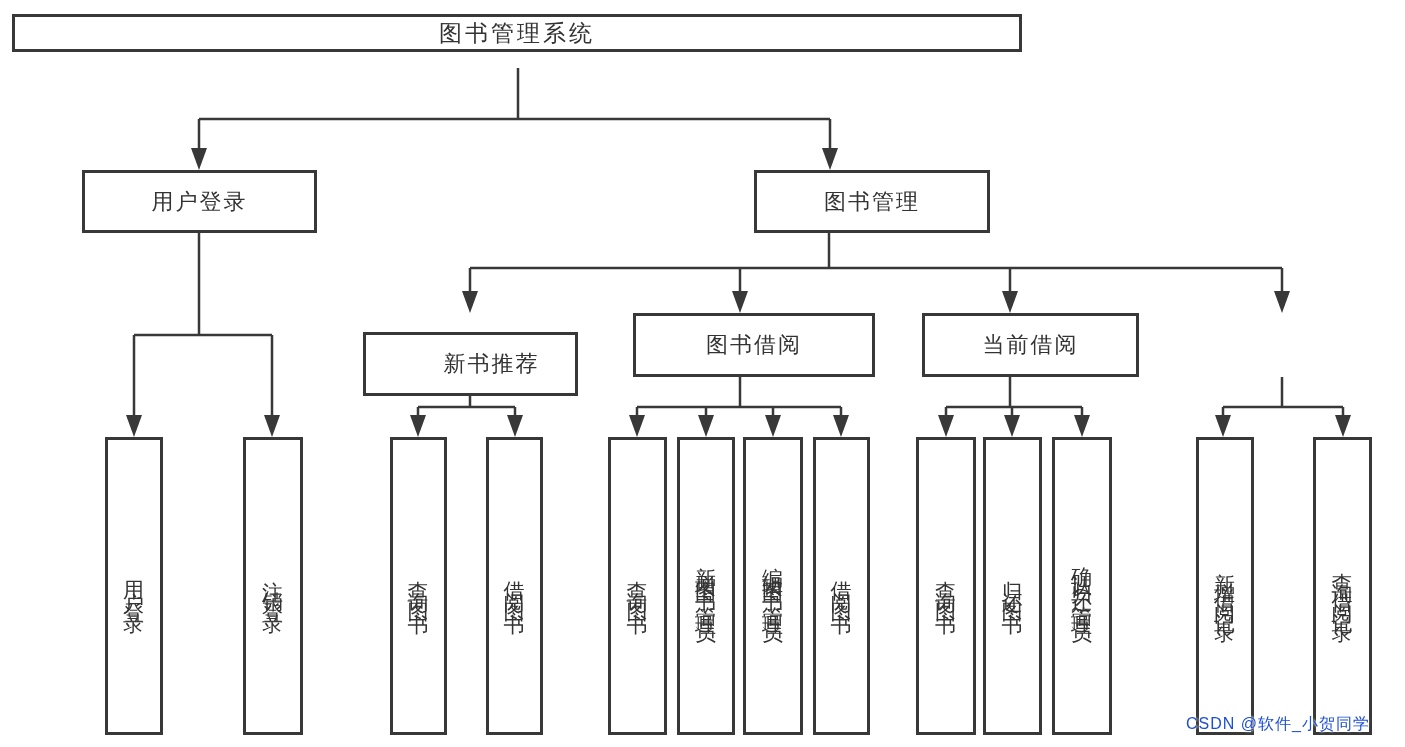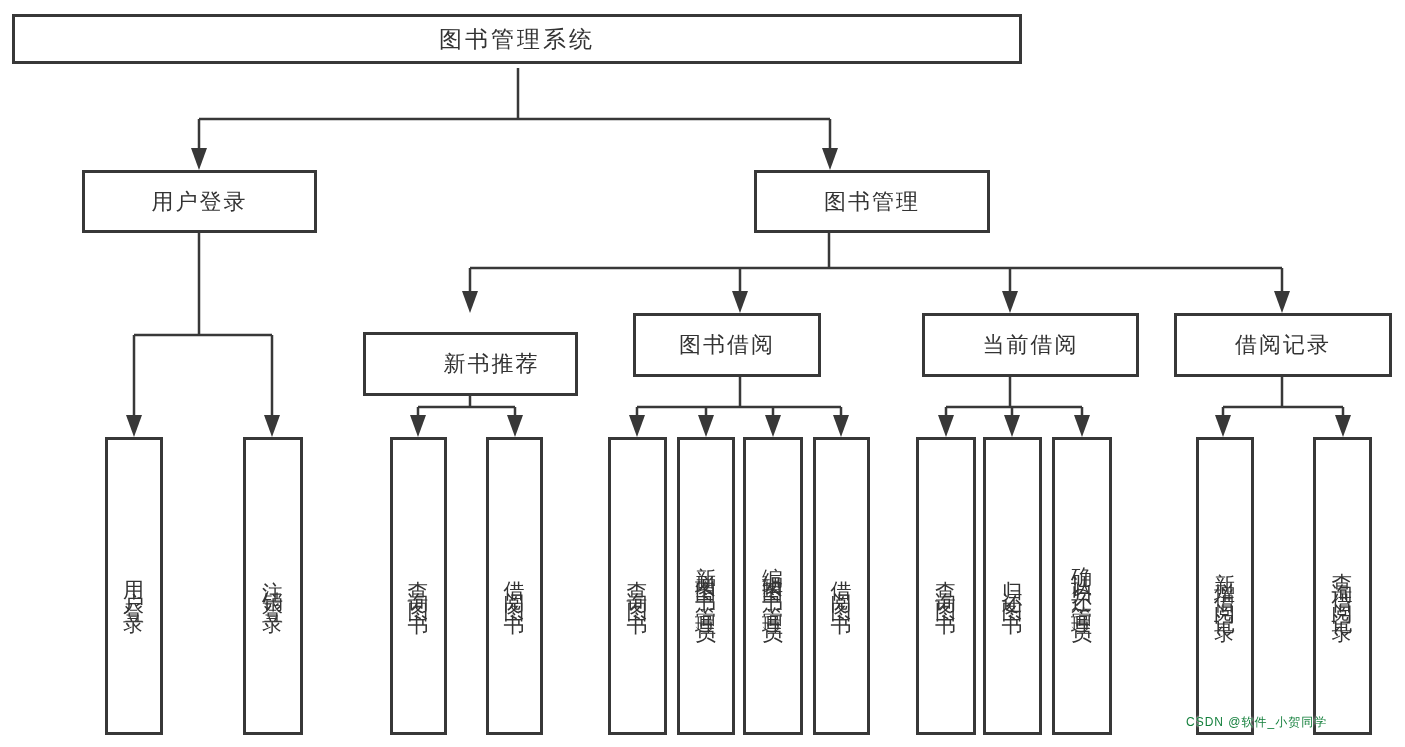--- a/index.html
+++ b/index.html
@@ -40,22 +40,22 @@
     color: #333333;
     line-height: 1;
     white-space: nowrap;
   }
   .vbox.sp9 .label { letter-spacing: 8px; }
   .vbox.sp6 .label { letter-spacing: 10px; }
 
   .watermark {
     position: absolute;
     left: 1186px; top: 714px;
-    font-size: 12px;
-    color: #15803d;
+    font-size: 16px;
+    color: #1d4ed8;
     letter-spacing: 1px;
     white-space: nowrap;
     text-shadow: 0 0 3px #ffffff, 0 0 2px #ffffff;
     z-index: 5;
   }
 </style>
 </head>
 <body>
 
 <div class="canvas">
@@ -93,42 +93,39 @@
       <polygon points="765,415 781,415 773,437"></polygon>
       <polygon points="833,415 849,415 841,437"></polygon>
       <polygon points="938,415 954,415 946,437"></polygon>
       <polygon points="1004,415 1020,415 1012,437"></polygon>
       <polygon points="1074,415 1090,415 1082,437"></polygon>
       <polygon points="1215,415 1231,415 1223,437"></polygon>
       <polygon points="1335,415 1351,415 1343,437"></polygon>
     </g>
   </svg>
 
-  <div class="node hbox root" style="left:12px; top:14px; width:1010px; height:50px;">
+  <div class="node hbox root" style="left:12px; top:14px; width:1010px; height:38px;">
     <span class="label">图书管理系统</span>
   </div>
 
   <div class="node hbox" style="left:82px; top:170px; width:235px; height:63px;">
     <span class="label">用户登录</span>
   </div>
   <div class="node hbox" style="left:712px; top:170px; width:236px; height:63px;margin-left:42px;">
     <span class="label">图书管理</span>
   </div>
 
   <div class="node hbox" style="left:363px; top:332px; width:215px; height:64px;padding-left:42px;">
     <span class="label">新书推荐</span>
   </div>
-  <div class="node hbox" style="left:633px; top:313px; width:188px; height:64px;">
+  <div class="node hbox" style="left:633px; top:313px; width:242px; height:64px;">
     <span class="label">图书借阅</span>
   </div>
   <div class="node hbox" style="left:902px; top:313px; width:217px; height:64px;margin-left:20px;">
     <span class="label">当前借阅</span>
-  </div>
-  <div class="node hbox" style="left:1174px; top:313px; width:218px; height:64px;">
-    <span class="label">借阅记录</span>
   </div>
 
   <div class="node vbox" style="left:105px; top:437px; width:58px; height:298px;">
     <span class="label">用户登录</span>
   </div>
   <div class="node vbox" style="left:243px; top:437px; width:60px; height:298px;">
     <span class="label">注销登录</span>
   </div>
 
   <div class="node vbox" style="left:390px; top:437px; width:57px; height:298px;">

